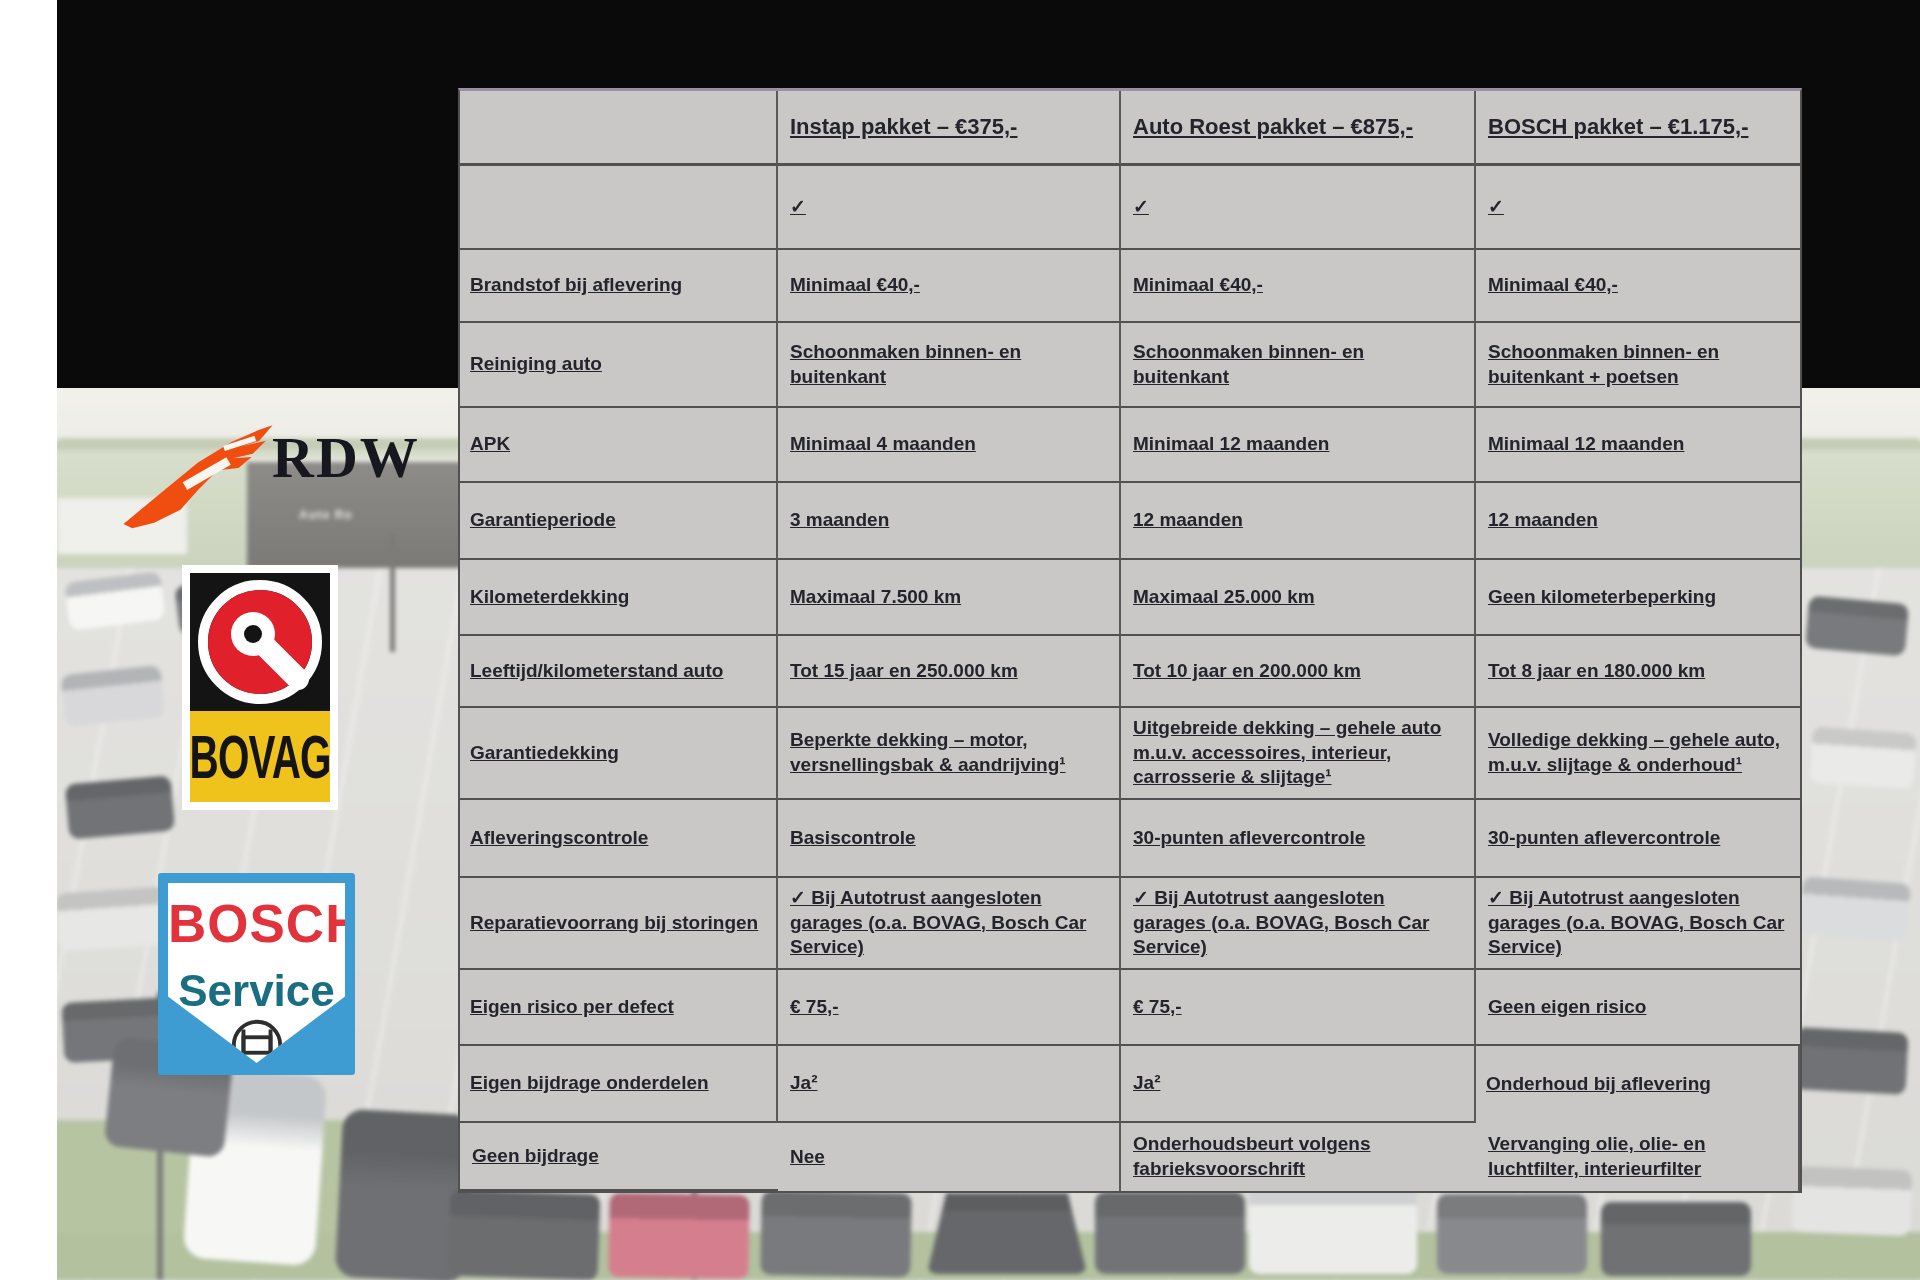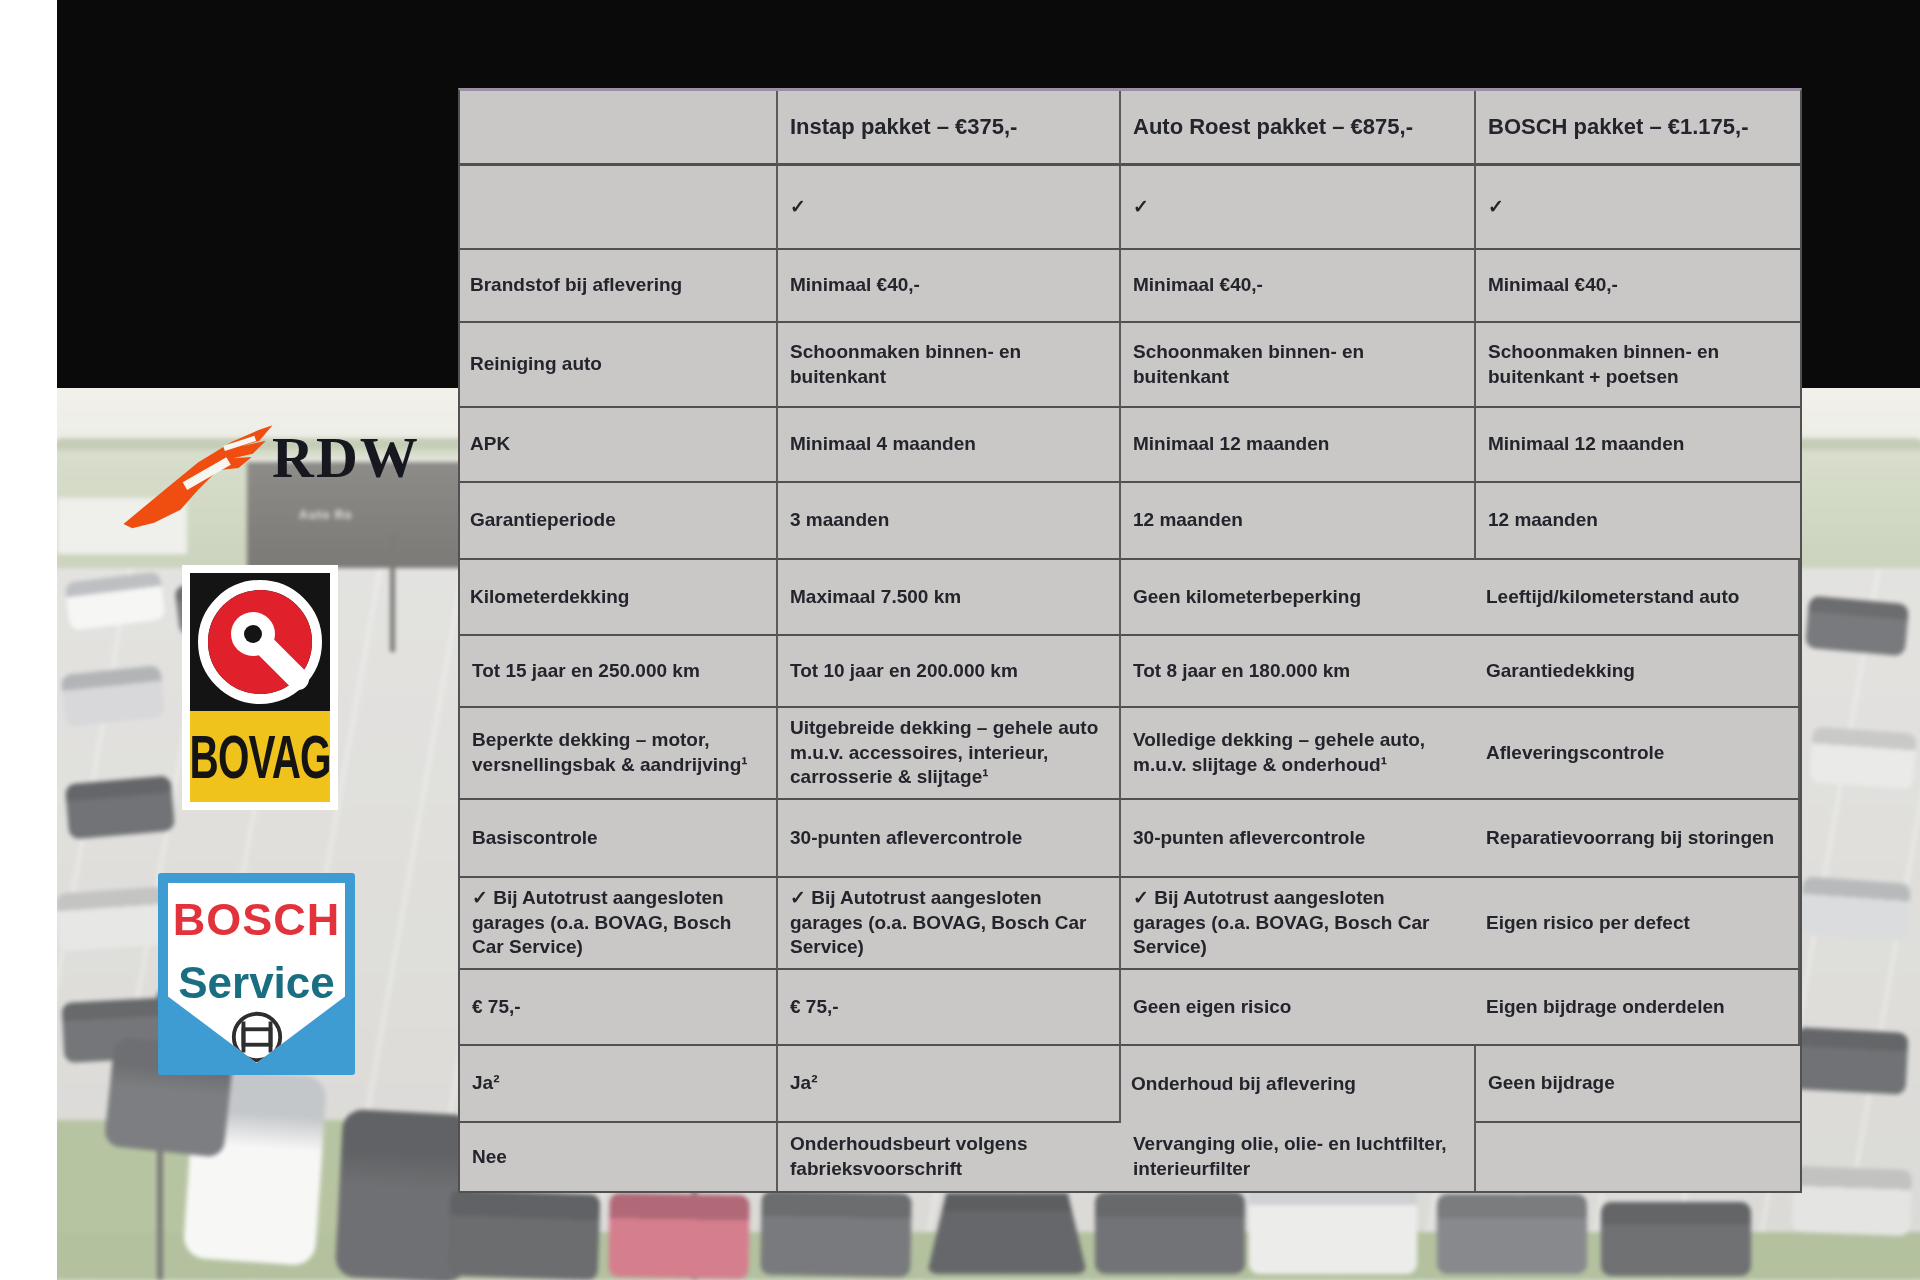--- a/index.html
+++ b/index.html
@@ -45,30 +45,30 @@
   .bovag{position:absolute;left:182px;top:565px;width:156px;height:245px;background:#ffffff;
          box-sizing:border-box;padding:8px;z-index:3;}
   .bovag-top{position:relative;width:100%;height:138px;background:#141414;}
   .bovag-bottom{width:100%;height:91px;background:#f0c31c;display:flex;align-items:center;justify-content:center;}
   .bovag-word{font-size:46px;font-weight:800;color:#141414;transform:scale(.88,1.32);letter-spacing:-1px;}
 
   
   .bosch{position:absolute;left:158px;top:873px;width:197px;height:202px;background:#3f9cd3;z-index:3;border-radius:3px;}
   .bosch-shield{position:absolute;left:10px;right:10px;top:10px;height:180px;background:#ffffff;
                 clip-path:polygon(0 0,100% 0,100% 63%,50% 100%,0 63%);text-align:center;}
-  .bosch-word{margin-top:14px;font-size:45px;font-weight:800;color:#e2333c;letter-spacing:1px;line-height:1;}
+  .bosch-word{margin-top:14px;font-size:53px;font-weight:800;color:#e2333c;letter-spacing:1px;line-height:1;}
   .bosch-service{font-size:44px;font-weight:700;color:#1a6e82;line-height:1.05;margin-top:18px;}
   .bosch-armature{margin-top:2px;}
 
   
   .pkg-table{position:absolute;left:458px;top:88px;z-index:4;background:#c9c8c6;
              display:grid;grid-template-columns:318px 343px 355px 324px;
              grid-template-rows:75px 84px 73px 85px 75px 77px 76px 72px 92px 78px 92px 76px 77px 68px;
              border:2px solid #515151;border-top:3px solid #9c8fa4;
-             color:#24242c;font-weight:700;}
+             color:#24242c;font-weight:700;text-decoration:underline;}
   .cell{box-sizing:border-box;display:flex;align-items:center;
         border-right:2px solid #5a5a5a;border-bottom:2px solid #515151;
         padding:4px 14px 4px 12px;font-size:19px;line-height:1.3;}
   .cell.c3{border-right:none;}
   .cell.hdr{font-size:22px;border-bottom-width:3px;}
   .cell.lbl{padding-left:10px;}
   .cell.lastrow{border-bottom:none;}
 </style>
 </head>
 <body>
@@ -190,20 +190,21 @@
     <div class="cell">Minimaal 12 maanden</div>
     <div class="cell c3">Minimaal 12 maanden</div>
 
     <div class="cell lbl">Garantieperiode</div>
     <div class="cell">3 maanden</div>
     <div class="cell">12 maanden</div>
     <div class="cell c3">12 maanden</div>
 
     <div class="cell lbl">Kilometerdekking</div>
     <div class="cell">Maximaal 7.500 km</div>
+    <div class="cell">Maximaal 25.000 km</div>
     <div class="cell c3">Geen kilometerbeperking</div>
 
     <div class="cell lbl">Leeftijd/kilometerstand auto</div>
     <div class="cell">Tot 15 jaar en 250.000 km</div>
     <div class="cell">Tot 10 jaar en 200.000 km</div>
     <div class="cell c3">Tot 8 jaar en 180.000 km</div>
 
     <div class="cell lbl">Garantiedekking</div>
     <div class="cell">Beperkte dekking – motor, versnellingsbak &amp; aandrijving¹</div>
     <div class="cell">Uitgebreide dekking – gehele auto m.u.v. accessoires, interieur, carrosserie &amp; slijtage¹</div>

